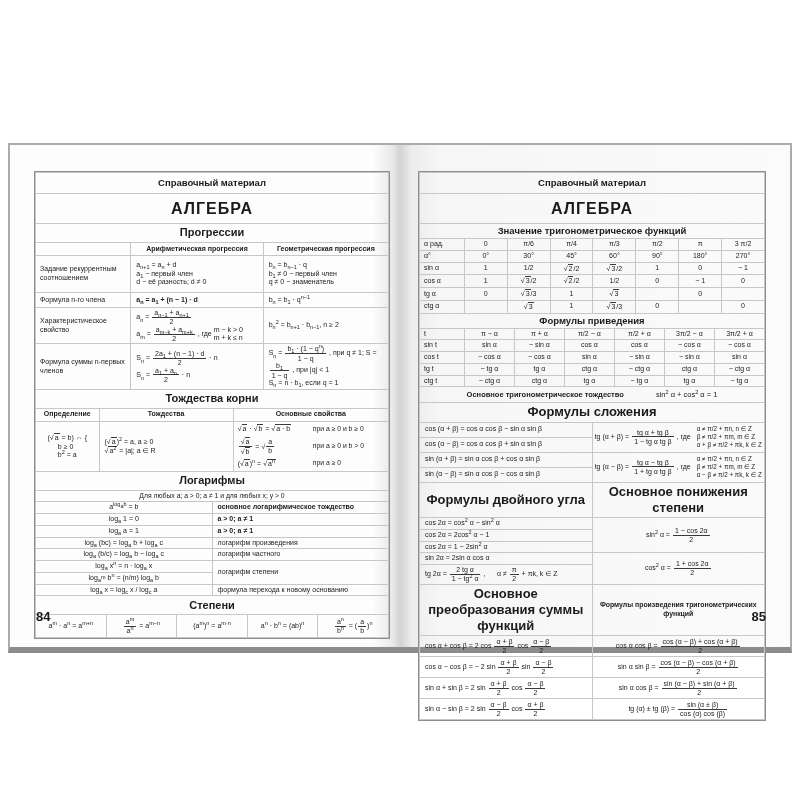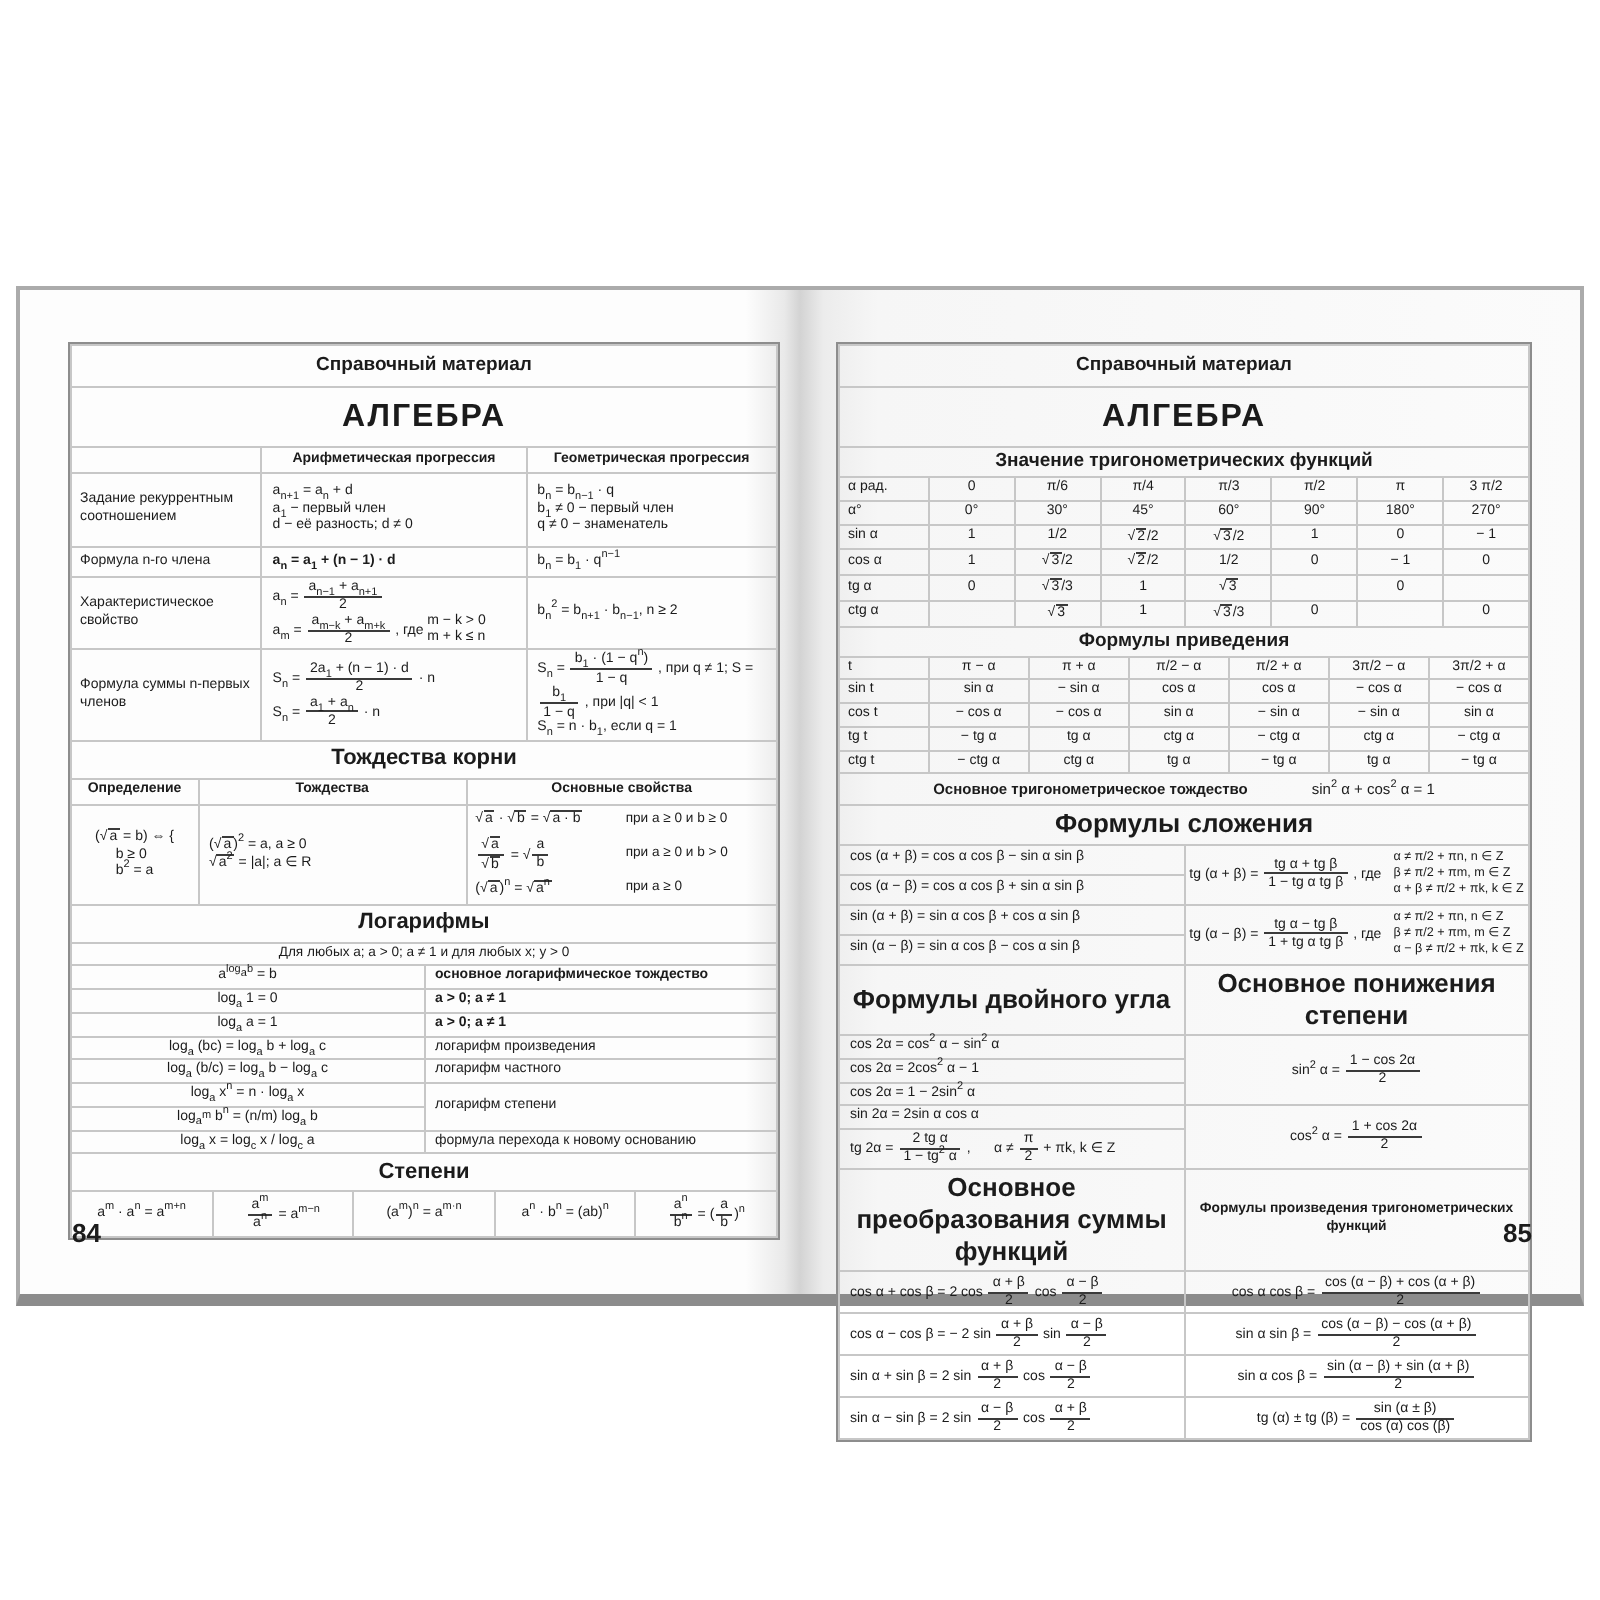--- a/index.html
+++ b/index.html
@@ -62,20 +62,23 @@
       </tbody>
         </table>
 
       <table>
         <colgroup>
             <col style="width:27%">
             <col style="width:37.5%">
             <col style="width:35.5%">
           </colgroup>
         <tbody>
+            <tr class="sec">
+              <td colspan="3">Прогрессии</td>
+            </tr>
         <tr class="colhead">
           <td></td>
           <td>Арифметическая прогрессия</td>
           <td>Геометрическая прогрессия</td>
         </tr>
         <tr style="height:37px">
           <td class="lbl">Задание рекуррентным соотношением</td>
           <td class="fcell">a<sub>n+1</sub> = a<sub>n</sub> + d<br>a<sub>1</sub> − первый член<br>d − её разность; d ≠ 0</td>
           <td class="fcell">b<sub>n</sub> = b<sub>n−1</sub> · q<br>b<sub>1</sub> ≠ 0 − первый член<br>q ≠ 0 − знаменатель</td>
         </tr>
@@ -222,21 +225,21 @@
             <col>
             <col>
             <col>
             <col>
             <col>
             <col>
             <col>
           </colgroup>
         <thead>
           <tr class="sec-sm">
-              <td colspan="8">Значение тригонометрических функций</td>
+              <td colspan="8">Значение тригонометрическое функций</td>
             </tr>
         </thead>
         <tbody>
             <tr style="height:9px">
               <td class="lbl">α рад.</td>
               <td>0</td>
               <td>π/6</td>
               <td>π/4</td>
               <td>π/3</td>
               <td>π/2</td>

